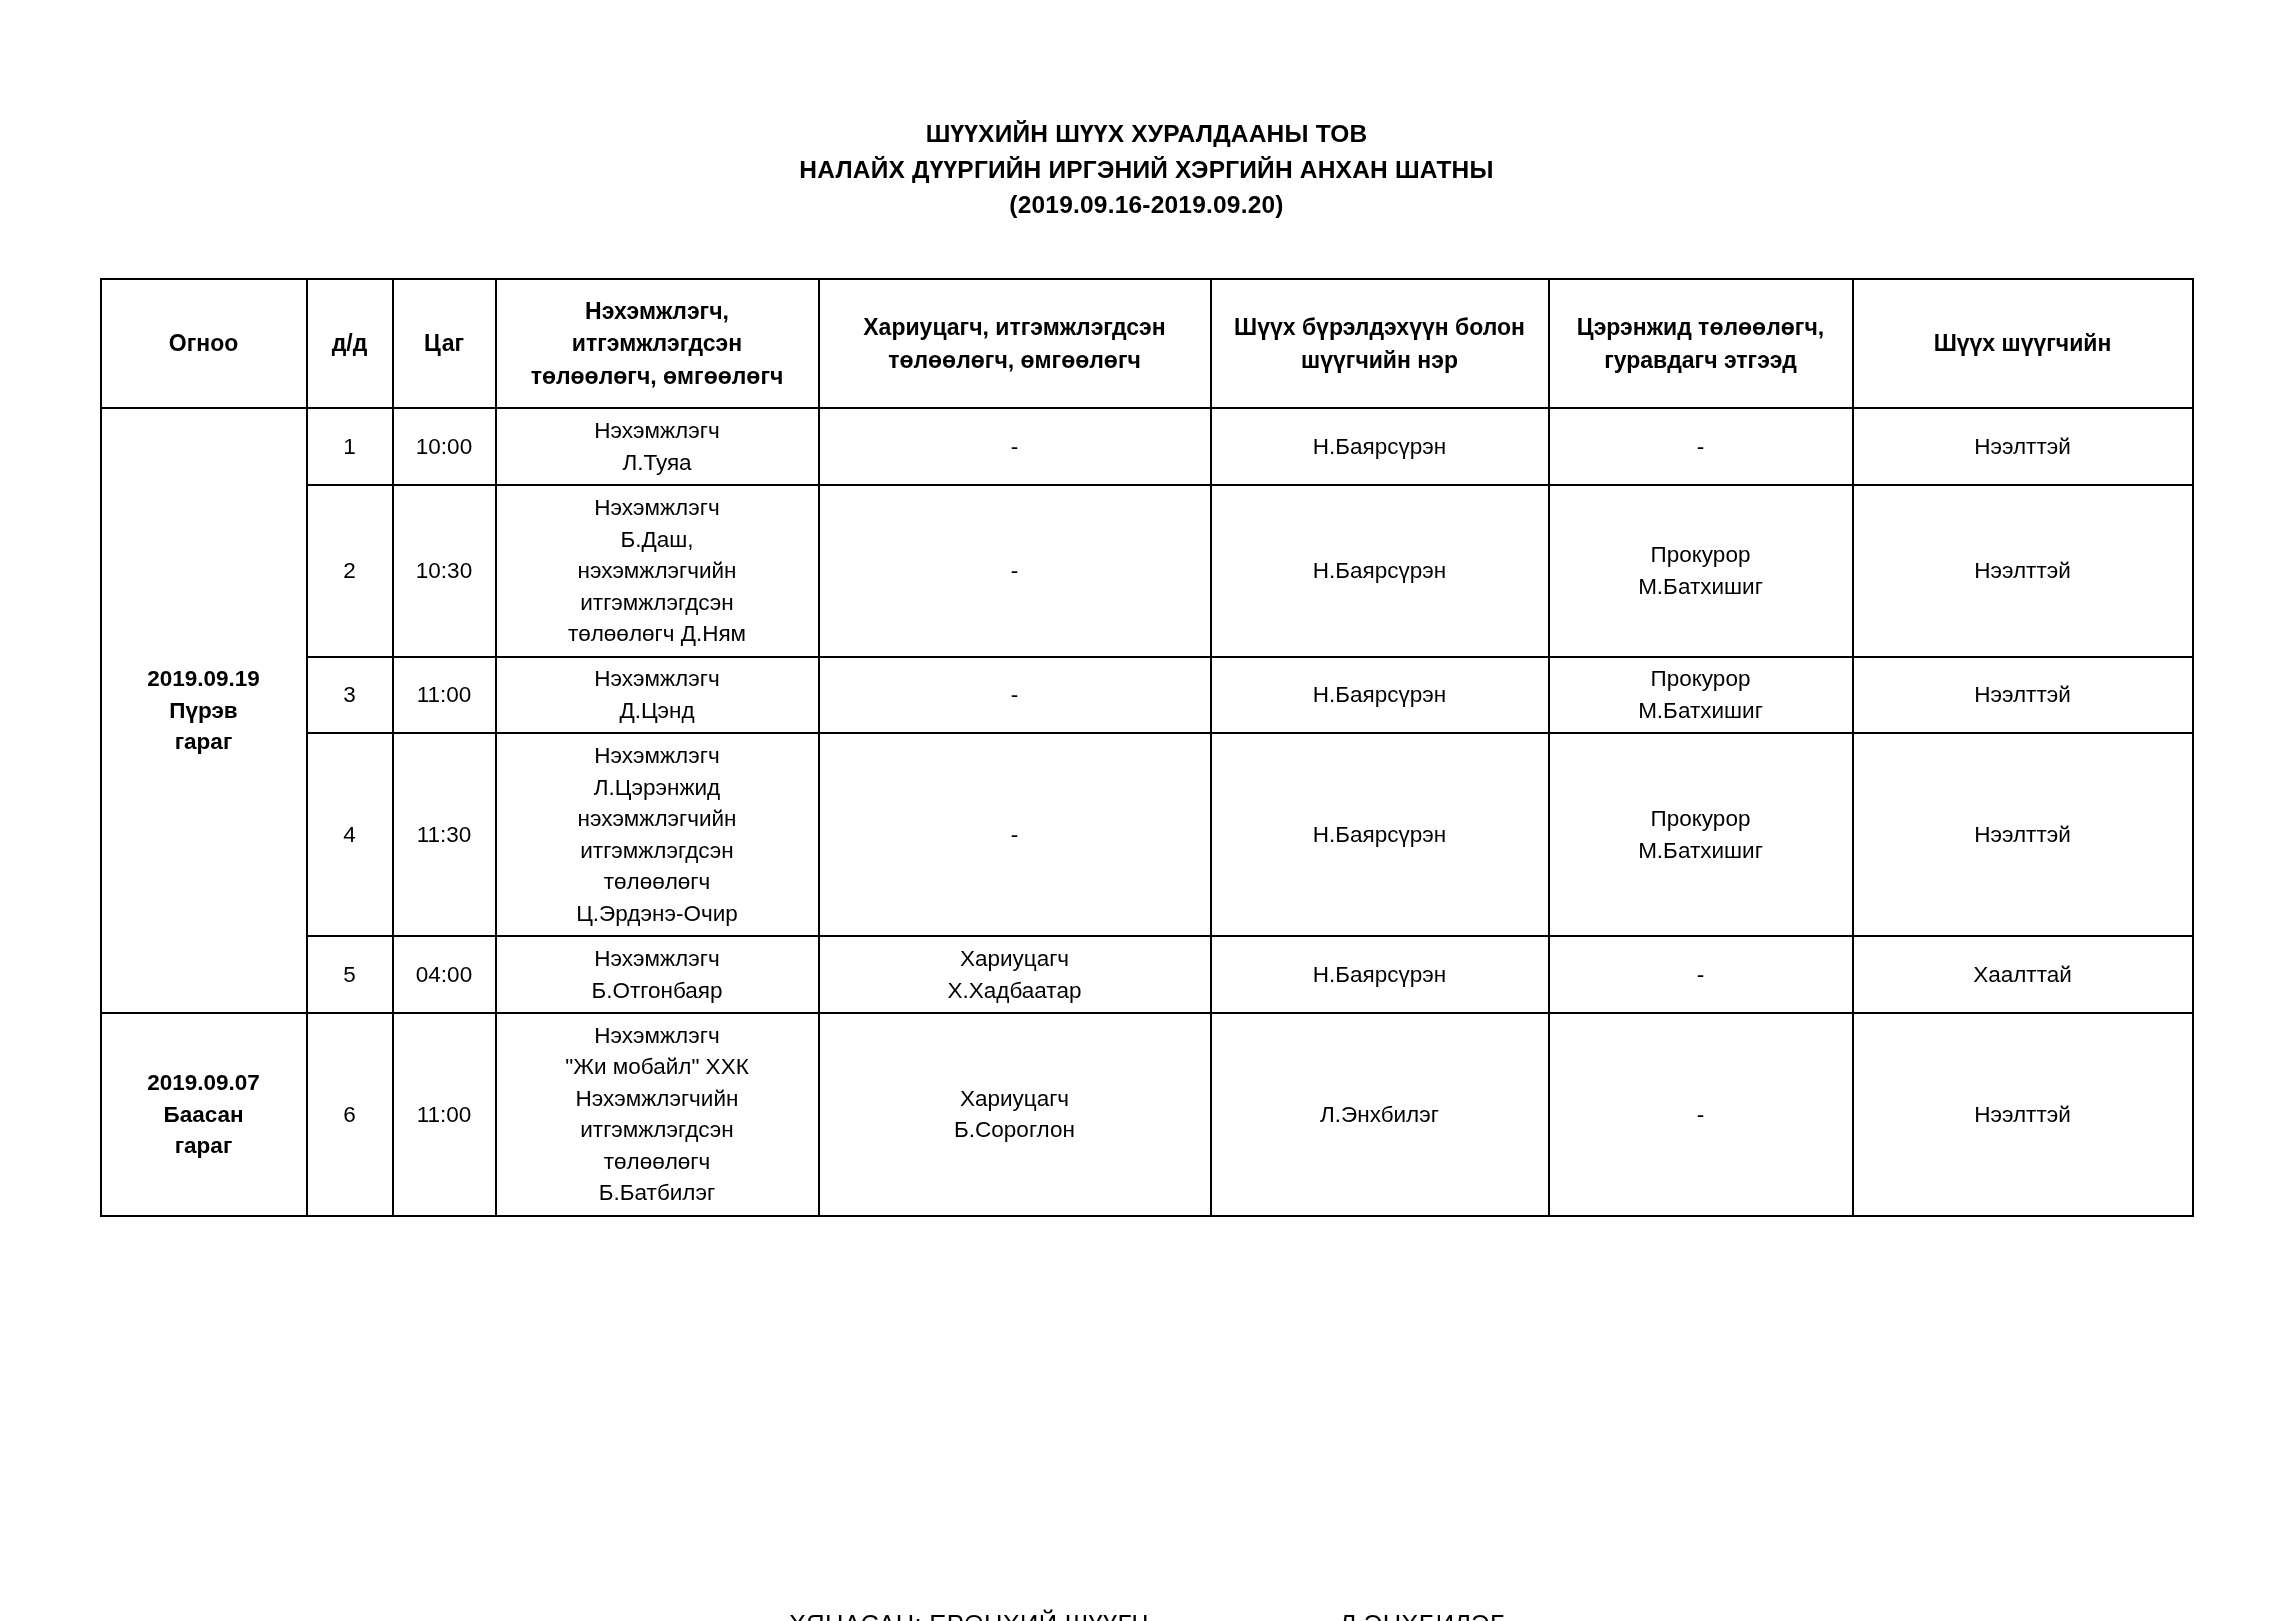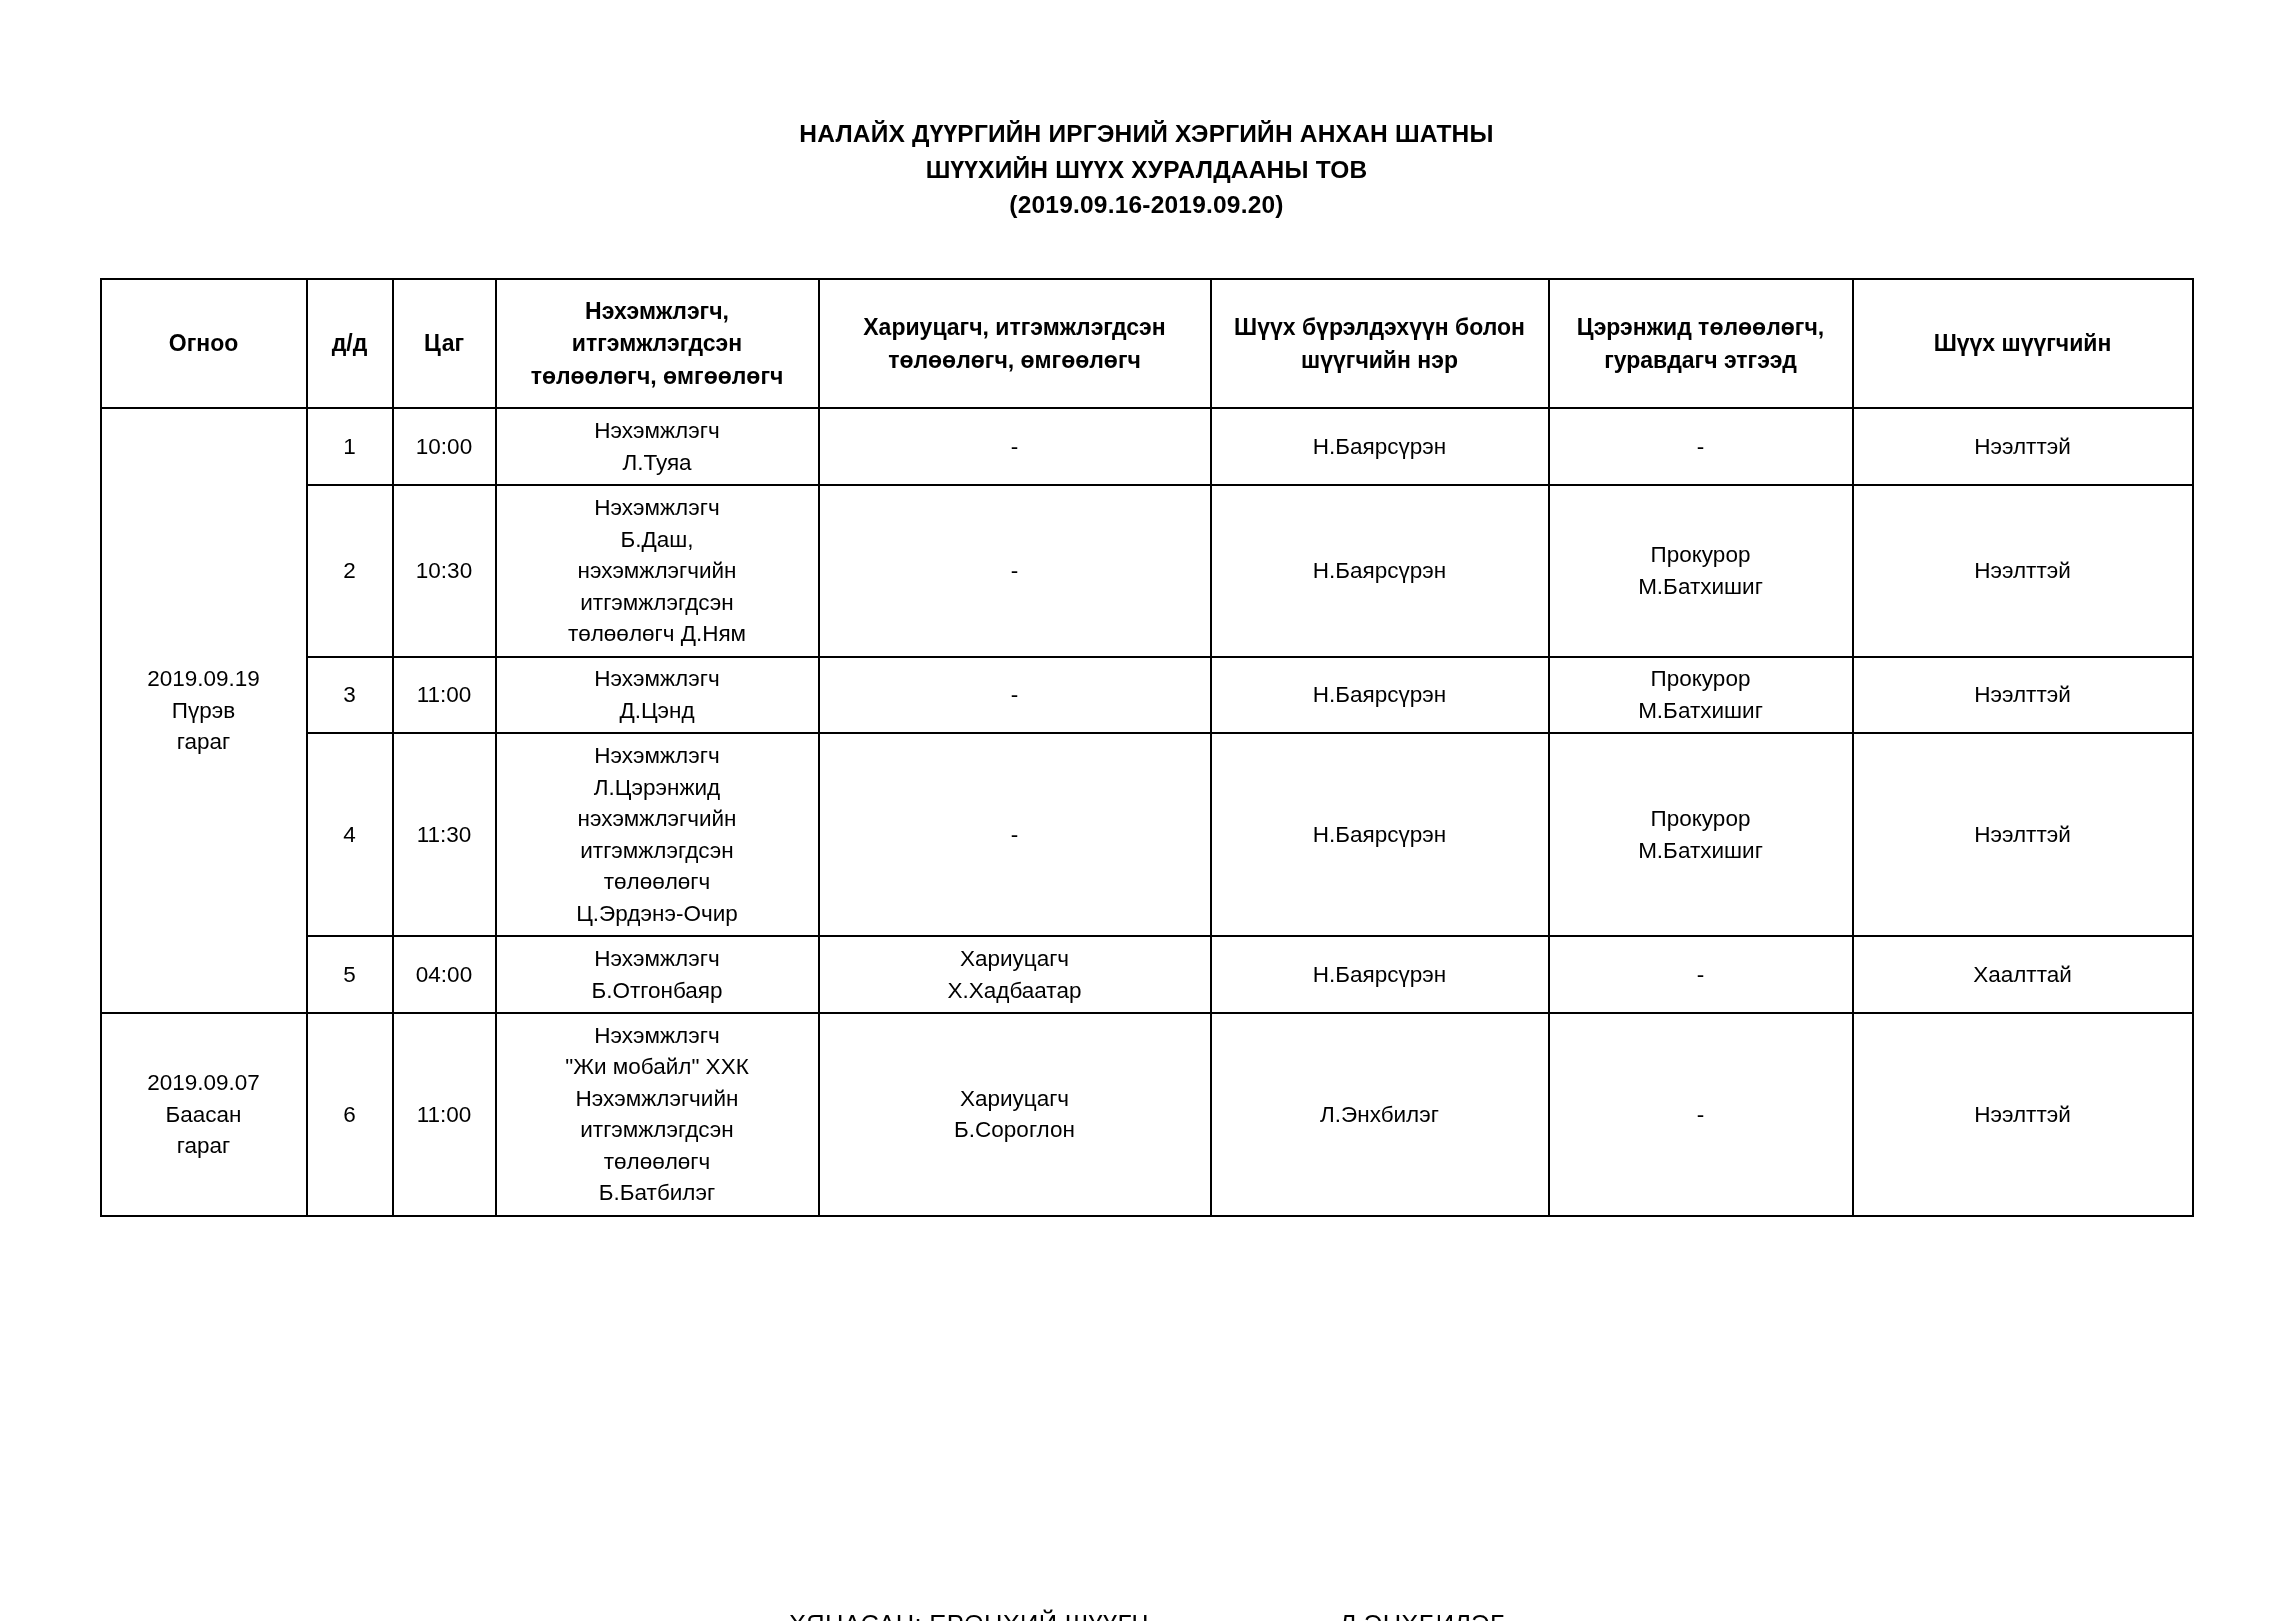--- a/index.html
+++ b/index.html
@@ -47,21 +47,21 @@
     font-size: 22.5px;
     padding: 5.9px 7.8px;
     line-height: 1.4;
   }
   table.schedule th {
     font-weight: bold;
     padding: 15.7px 9.8px;
     font-size: 23px;
   }
   td.daycell {
-    font-weight: normal;
+    font-weight: bold;
     font-size: 23.5px;
     line-height: 1.45;
   }
   .col-ognoo   { width: 206px; }
   .col-dd      { width: 86px; }
   .col-tsag    { width: 103px; }
   .col-nekh    { width: 323px; }
   .col-khar    { width: 392px; }
   .col-bureld  { width: 338px; }
   .col-irged   { width: 304px; }
@@ -85,22 +85,22 @@
   .cell-multiline {
     white-space: pre-line;
   }
 </style>
 </head>
 <body>
 
 <div class="page">
 
   <div class="doc-title">
+    <div>ШҮҮХИЙН ШҮҮХ ХУРАЛДААНЫ ТОВ</div>
     <div>НАЛАЙХ ДҮҮРГИЙН ИРГЭНИЙ ХЭРГИЙН АНХАН ШАТНЫ</div>
-    <div>ШҮҮХИЙН ШҮҮХ ХУРАЛДААНЫ ТОВ</div>
     <div>(2019.09.16-2019.09.20)</div>
   </div>
 
   <table class="schedule">
     <colgroup>
       <col class="col-ognoo">
       <col class="col-dd">
       <col class="col-tsag">
       <col class="col-nekh">
       <col class="col-khar">

